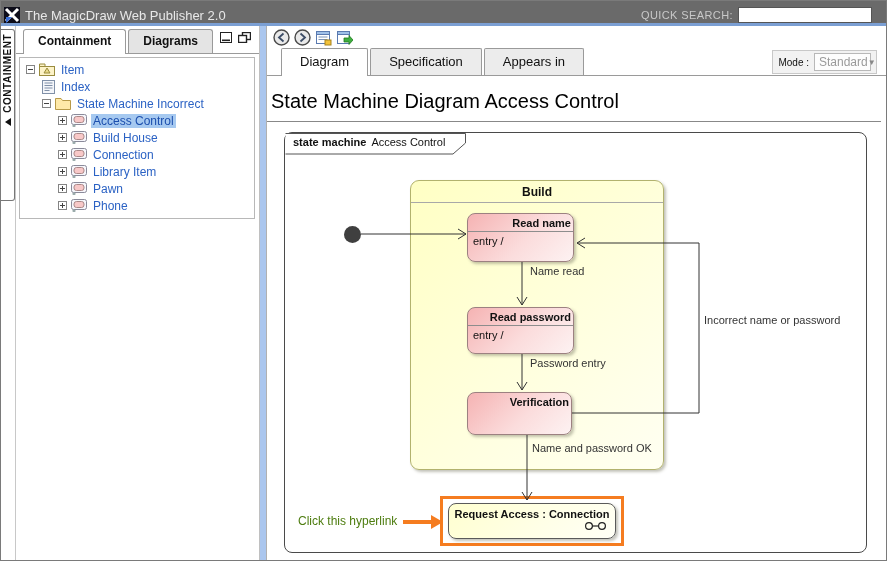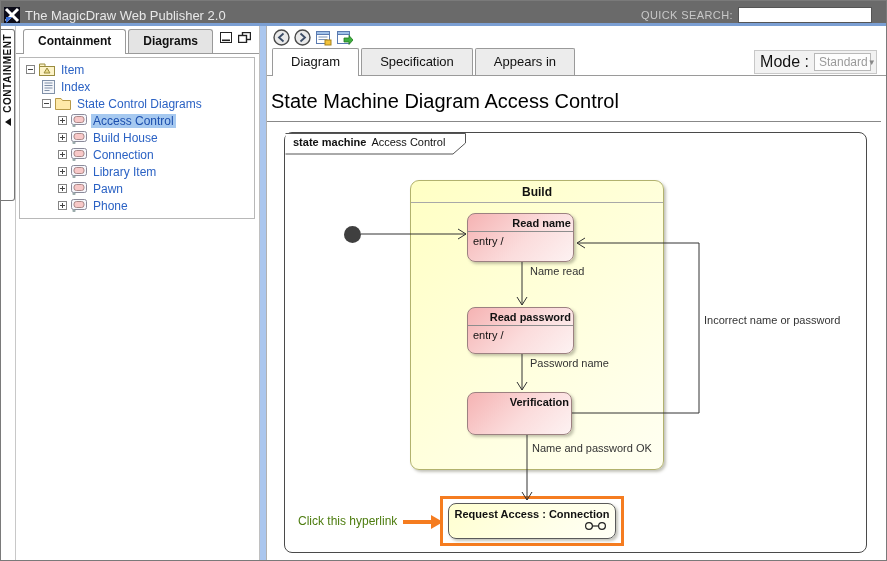--- a/index.html
+++ b/index.html
@@ -42,26 +42,26 @@
   .trow.selected .tlabel { background:#a6c9f0; color:#1c4fae; }
 
   
   .divider { position:absolute; left:258px; top:25px; width:8px; height:536px; background:#aac6ee; border-left:1px solid #c0c0c0; border-right:1px solid #b0b0b0; }
 
   
   .main { position:absolute; left:266px; top:25px; width:620px; height:536px; background:#fff; }
   .toolbar { position:absolute; left:6px; top:3px; display:flex; gap:4px; align-items:center; }
   .toolbar svg { display:block; cursor:pointer; }
 
-  .main-tabbar { position:absolute; left:0; top:22px; width:100%; height:28px; border-bottom:1px solid #9a9a9a; display:flex; align-items:center; padding-left:5px; }
+  .main-tabbar { position:absolute; left:0; top:22px; width:100%; height:28px; border-bottom:1px solid #9a9a9a; display:flex; align-items:center; padding-left:14px; }
   .main-tab { font-size:13px; color:#111; padding:5px 18px 6px; border:1px solid #9a9a9a; border-bottom:none; border-radius:2px 2px 0 0; margin-right:2px; background:#ececec; cursor:pointer; }
   .main-tab.active { background:#fff; margin-bottom:-1px; padding-bottom:7px; z-index:2; position:relative; }
 
   .mode-box { position:absolute; right:10px; top:24px; height:24px; background:#f2f2f2; border:1px solid #c8c8c8; display:flex; align-items:center; padding:0 5px; z-index:3; }
-  .mode-label { font-size:16px; color:#111; margin-right:5px; }
+  .mode-label { font-size:10px; color:#111; margin-right:5px; }
   .mode-select { width:57px; height:18px; border:1px solid #b8b8b8; background:#fdfdfd; display:flex; align-items:center; justify-content:space-between; padding:0 4px; cursor:pointer; }
   .mode-value { font-size:12px; color:#9a9a9a; }
   .mode-arrow { font-size:8px; color:#888; }
 
   .page-title { position:absolute; left:4px; top:64px; font-size:20px; color:#000; }
   .title-rule { position:absolute; left:0; top:95px; width:614px; height:1px; background:#888; }
 
   
   .frame { position:absolute; left:17px; top:106px; width:583px; height:421px; border:1px solid #4a4a4a; border-radius:8px; background:#fff; }
   .pentagon { position:absolute; left:0; top:0; }
@@ -171,21 +171,21 @@
         <span class="tlabel">Index</span>
       </div>
 
       <div class="trow lvl1">
         <span class="exp"></span>
         <span class="ticon">
           <svg width="16" height="13" viewBox="0 0 16 13">
               <path d="M0.5,12.5 V1.5 H6 L7.5,3.5 H15.5 V12.5 Z" fill="#ffe9a8" stroke="#b89a48"></path>
             </svg>
         </span>
-        <span class="tlabel">State Control Diagrams</span>
+        <span class="tlabel">State Machine Incorrect</span>
       </div>
 
       <div class="trow lvl2 selected">
         <span class="exp plus"></span>
         <span class="ticon">
           <svg width="16" height="13" viewBox="0 0 16 13">
               <rect x="0.5" y="0.5" width="15" height="10" rx="2" fill="#f6f6fb" stroke="#8a8a9a"></rect>
               <rect x="3" y="2.5" width="10" height="6" rx="2.5" fill="#f8c8c8" stroke="#a88"></rect>
               <path d="M3,10 L5,12 L3,13.5 L1,12 Z" fill="#9aa"></path>
             </svg>
@@ -333,21 +333,21 @@
       <div class="state sub-state st-readpassword">
         <div class="sub-title with-sep">Read password</div>
         <div class="sub-entry">entry /</div>
       </div>
 
       <div class="state sub-state st-verification">
         <div class="sub-title">Verification</div>
       </div>
 
       <div class="tlabel-diagram lbl-namered">Name read</div>
-      <div class="tlabel-diagram lbl-passwordread">Password name</div>
+      <div class="tlabel-diagram lbl-passwordread">Password entry</div>
       <div class="tlabel-diagram lbl-incorrect">Incorrect name or password</div>
       <div class="tlabel-diagram lbl-ok">Name and password OK</div>
       <div class="tlabel-diagram lbl-click">Click this hyperlink</div>
 
       <div class="highlight-box"></div>
       <div class="request-state">
         <div class="request-title">Request Access : Connection</div>
         <span class="submachine-icon">
           <svg width="24" height="10" viewBox="0 0 24 10">
               <circle cx="5" cy="5" r="3.4" fill="none" stroke="#222" stroke-width="1.2"></circle>

